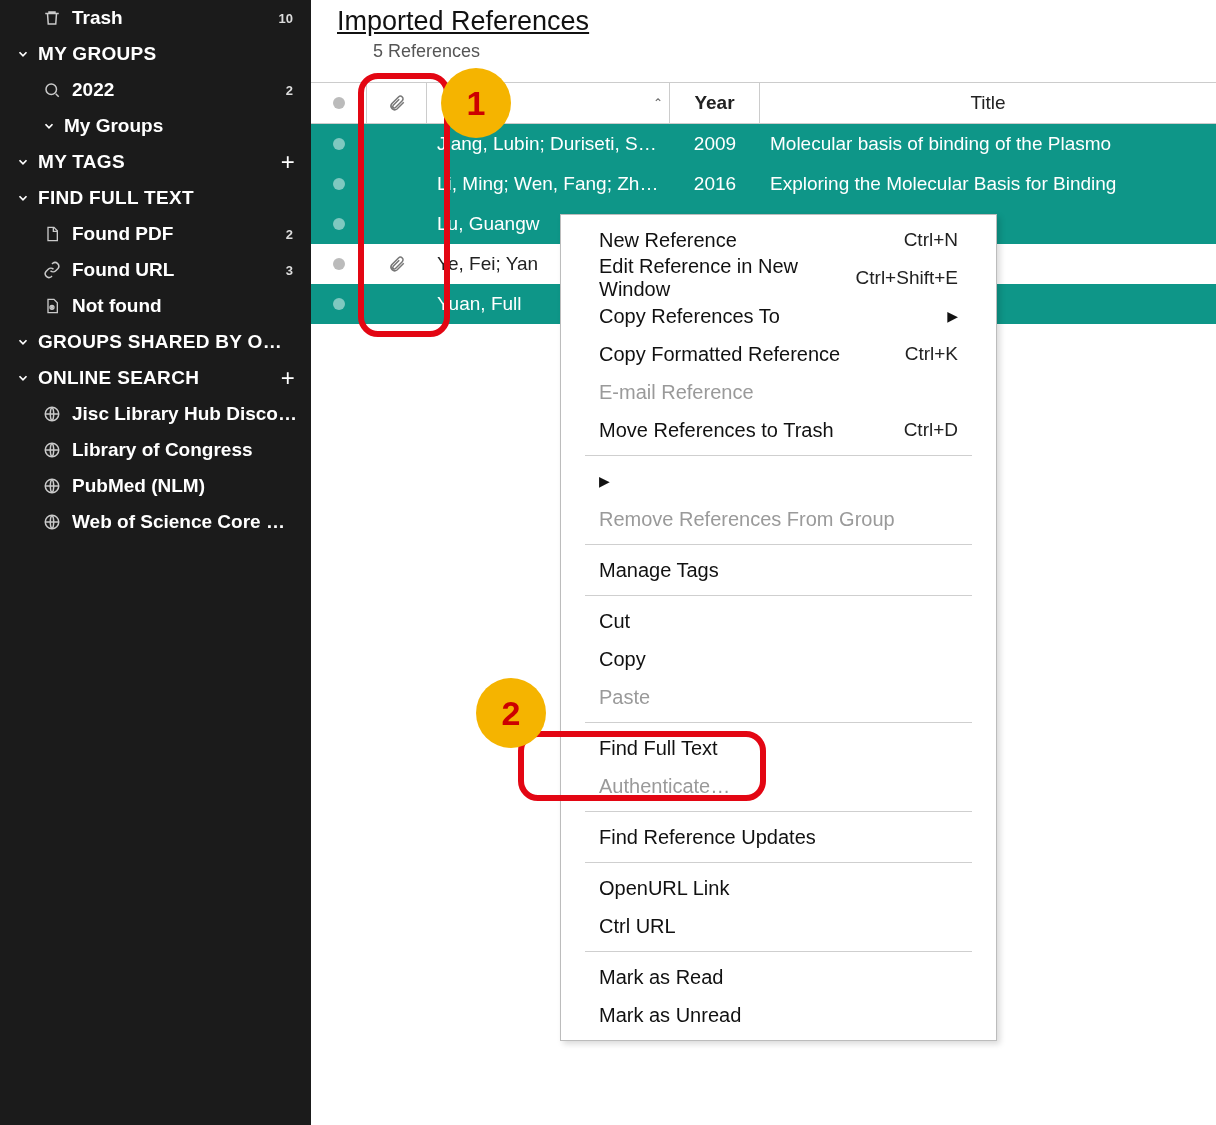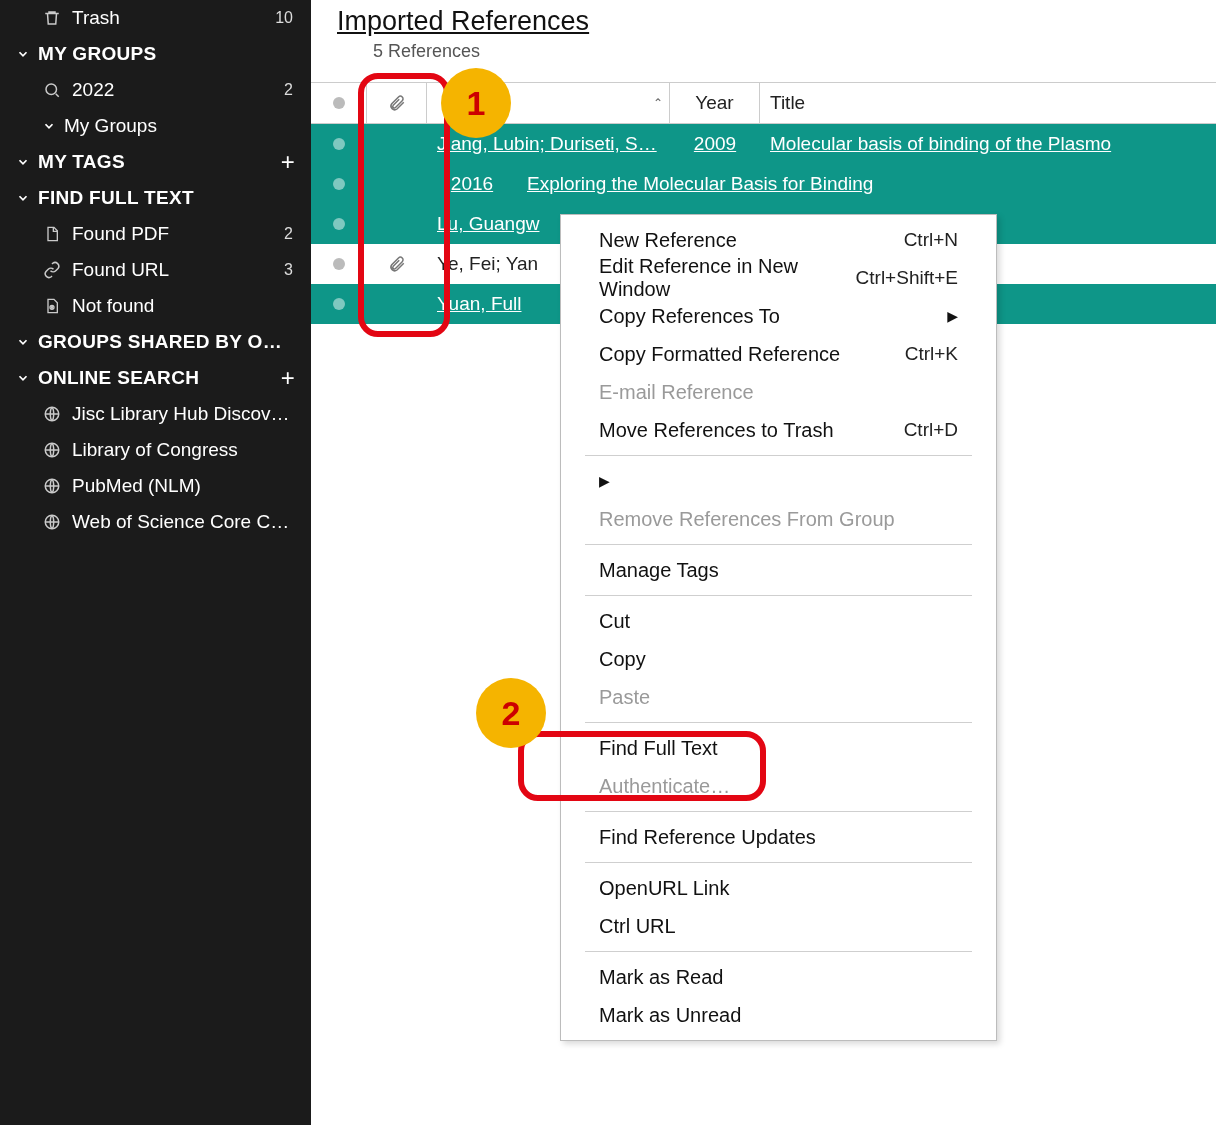--- a/index.html
+++ b/index.html
@@ -20,35 +20,36 @@
     color: #fff;
     font-size: 19px;
     padding-top: 0;
   }
   .sb-row {
     display: flex;
     align-items: center;
     height: 36px;
     padding: 0 14px 0 14px;
     cursor: default;
+    font-weight: bold;
   }
   .sb-row.indent1 { padding-left: 40px; }
   .sb-caret {
     width: 18px; display:inline-flex; justify-content:center; align-items:center;
     margin-right: 6px;
     font-size: 16px;
   }
   .sb-icon {
     width: 24px; display:inline-flex; justify-content:center; align-items:center;
     margin-right: 8px;
     opacity: 0.9;
   }
   .sb-label { flex: 1; white-space: nowrap; overflow:hidden; text-overflow: ellipsis; }
   .sb-count {
-    font-size: 16px;
+    font-size: 13px;
     color: #ddd;
     padding-right: 4px;
   }
   .sb-header {
     font-weight: 700;
     letter-spacing: 0.3px;
   }
   .sb-plus {
     font-size: 24px;
     font-weight: 300;
@@ -95,42 +96,41 @@
     border-right: 1px solid #ccc;
     height: 100%;
     display:flex;
     align-items:center;
     padding: 0 10px;
     position: relative;
   }
   .th.dot { width: 56px; justify-content:center; }
   .th.clip { width: 60px; justify-content:center; }
   .th.author { width: 243px; }
-  .th.year { width: 90px; justify-content:center; }
-  .th.title { flex: 1; border-right:none; }
+  .th.year { width: 90px; justify-content:center;font-weight:bold; }
+  .th.title { flex: 1; border-right:none;justify-content:center; }
   .sort-caret {
     position:absolute; right:6px; top:50%; transform:translateY(-50%);
     font-size: 12px; color:#666;
   }
   .tbody .tr {
     display:flex;
     height: 40px;
     align-items:center;
     font-size: 19px;
   }
   .tr .td { padding: 0 10px; height:100%; display:flex; align-items:center; }
   .td.dot { width:56px; justify-content:center; }
   .td.clip { width:60px; justify-content:center; }
   .td.author { width:243px; white-space:nowrap; overflow:hidden; text-overflow: clip; }
   .td.year { width:90px; justify-content:center; }
   .td.title { flex:1; white-space:nowrap; overflow:hidden; }
   .tr.sel {
     background: #0e9688;
     color: #fff;
-    text-decoration: underline;
   }
   .tr.unsel {
     background: #fff;
     color: #222;
   }
   .dotcircle {
     width:12px; height:12px; border-radius:50%;
   }
   .tr.sel .dotcircle { background:#7fc8c0; }
   .tr.unsel .dotcircle { background:#bbb; }
@@ -363,20 +363,21 @@
           <div class="td clip"></div>
           <div class="td author">Jiang, Lubin; Duriseti, S…</div>
           <div class="td year">2009</div>
           <div class="td title">Molecular basis of binding of the Plasmo</div>
         </div>
         <div class="tr sel">
           <div class="td dot">
             <span class="dotcircle"></span>
           </div>
           <div class="td clip"></div>
+          <div class="td author">Li, Ming; Wen, Fang; Zh…</div>
           <div class="td year">2016</div>
           <div class="td title">Exploring the Molecular Basis for Binding</div>
         </div>
         <div class="tr sel">
           <div class="td dot">
             <span class="dotcircle"></span>
           </div>
           <div class="td clip"></div>
           <div class="td author">Lu, Guangw</div>
           <div class="td year"></div>

